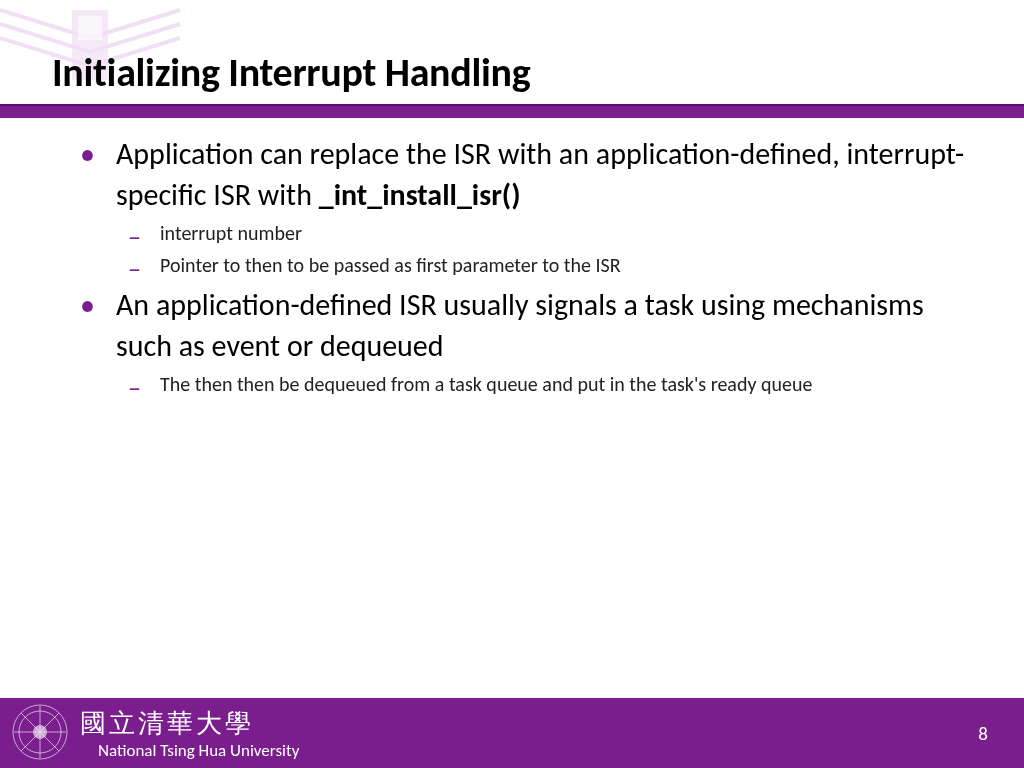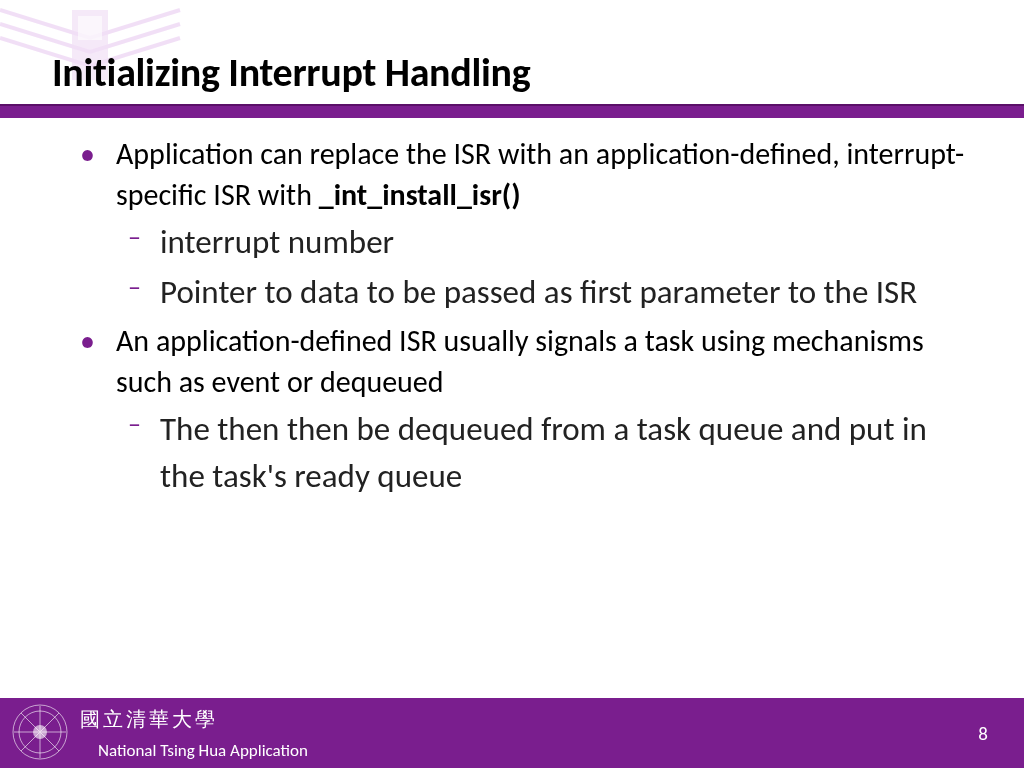--- a/index.html
+++ b/index.html
@@ -6,26 +6,26 @@
   html, body { width: 1024px; height: 768px; font-family: Calibri, "Segoe UI", Arial, sans-serif; background: #fff; overflow: hidden; }
   .slide { position: relative; width: 1024px; height: 768px; }
   .logo-top { position: absolute; top: -10px; left: -10px; width: 200px; height: 110px; opacity: 0.35; }
   .title { position: absolute; top: 48px; left: 52px; right: 52px; font-size: 40px; font-weight: 700; color: #000; letter-spacing: -0.3px; }
   .rule { position: absolute; top: 104px; left: 0; width: 1024px; height: 14px; background: #7a1e8e; border-top: 2px solid #5a1068; }
   .content { position: absolute; top: 134px; left: 70px; right: 56px; color: #000; }
   .l1 { list-style: none; }
   .l1 > li { position: relative; padding-left: 46px; font-size: 30px; line-height: 1.35; margin-bottom: 6px; }
   .l1 > li::before { content: "•"; position: absolute; left: 10px; top: 0; color: #7a1e8e; font-size: 30px; }
   .l2 { list-style: none; margin-top: 4px; }
-  .l2 > li { position: relative; padding-left: 44px; font-size: 33px; line-height: 1.4; color: #222; margin-bottom: 4px; }
+  .l2 > li { position: relative; padding-left: 44px; font-size: 20px; line-height: 1.4; color: #222; margin-bottom: 4px; }
   .l2 > li::before { content: "–"; position: absolute; left: 12px; top: 0; color: #7a1e8e; font-size: 26px; }
   .bold { font-weight: 700; }
   .footer { position: absolute; bottom: 0; left: 0; width: 1024px; height: 70px; background: #7a1e8e; }
   .footer .seal { position: absolute; left: 10px; top: 4px; width: 60px; height: 60px; }
-  .footer .uni-cn { position: absolute; left: 80px; top: 8px; color: #fff; font-size: 20px; font-family: "Kaiti SC", "STKaiti", "DFKai-SB", "KaiTi", serif; letter-spacing: 3px; }
+  .footer .uni-cn { position: absolute; left: 80px; top: 8px; color: #fff; font-size: 26px; font-family: "Kaiti SC", "STKaiti", "DFKai-SB", "KaiTi", serif; letter-spacing: 3px; }
   .footer .uni-en { position: absolute; left: 98px; top: 42px; color: #fff; font-size: 17px; }
   .footer .page { position: absolute; right: 36px; top: 24px; color: #fff; font-size: 19px; }
 </style>
 </head>
 <body>
 
 <div class="slide">
 
   <svg class="logo-top" viewBox="0 0 200 110">
     <g fill="none" stroke="#d9a6e6" stroke-width="4">
@@ -39,21 +39,21 @@
 
   <div class="title">Initializing Interrupt Handling</div>
   <div class="rule"></div>
 
   <div class="content">
     <ul class="l1">
       <li>
         <span>Application can replace the ISR with an application-defined, interrupt-specific ISR with </span><span class="bold">_int_install_isr()</span>
         <ul class="l2">
           <li>interrupt number</li>
-          <li>Pointer to data to be passed as first parameter to the ISR</li>
+          <li>Pointer to then to be passed as first parameter to the ISR</li>
         </ul>
       </li>
       <li>
         <span>An application-defined ISR usually signals a task using mechanisms such as event or dequeued</span><span class="bold"></span>
         <ul class="l2">
           <li>The then then be dequeued from a task queue and put in the task's ready queue</li>
         </ul>
       </li>
     </ul>
   </div>
@@ -64,17 +64,17 @@
       <circle cx="30" cy="30" r="21" fill="none" stroke="#fff" stroke-width="1" opacity="0.6"></circle>
       <g stroke="#fff" stroke-width="1" opacity="0.6">
         <line x1="30" y1="4" x2="30" y2="56"></line>
           <line x1="4" y1="30" x2="56" y2="30"></line>
         <line x1="11" y1="11" x2="49" y2="49"></line>
           <line x1="49" y1="11" x2="11" y2="49"></line>
       </g>
       <circle cx="30" cy="30" r="7" fill="#fff" opacity="0.6"></circle>
     </svg>
     <div class="uni-cn">國立清華大學</div>
-    <div class="uni-en">National Tsing Hua Application</div>
+    <div class="uni-en">National Tsing Hua University</div>
     <div class="page">8</div>
   </div>
 
 </div>
 
 </body></html>

